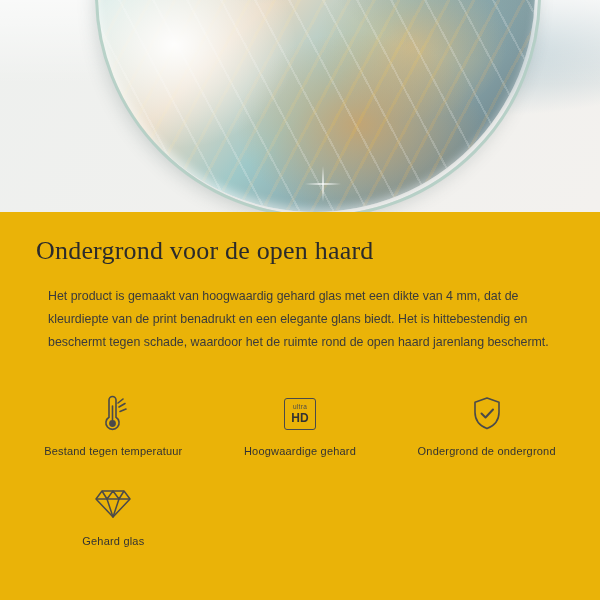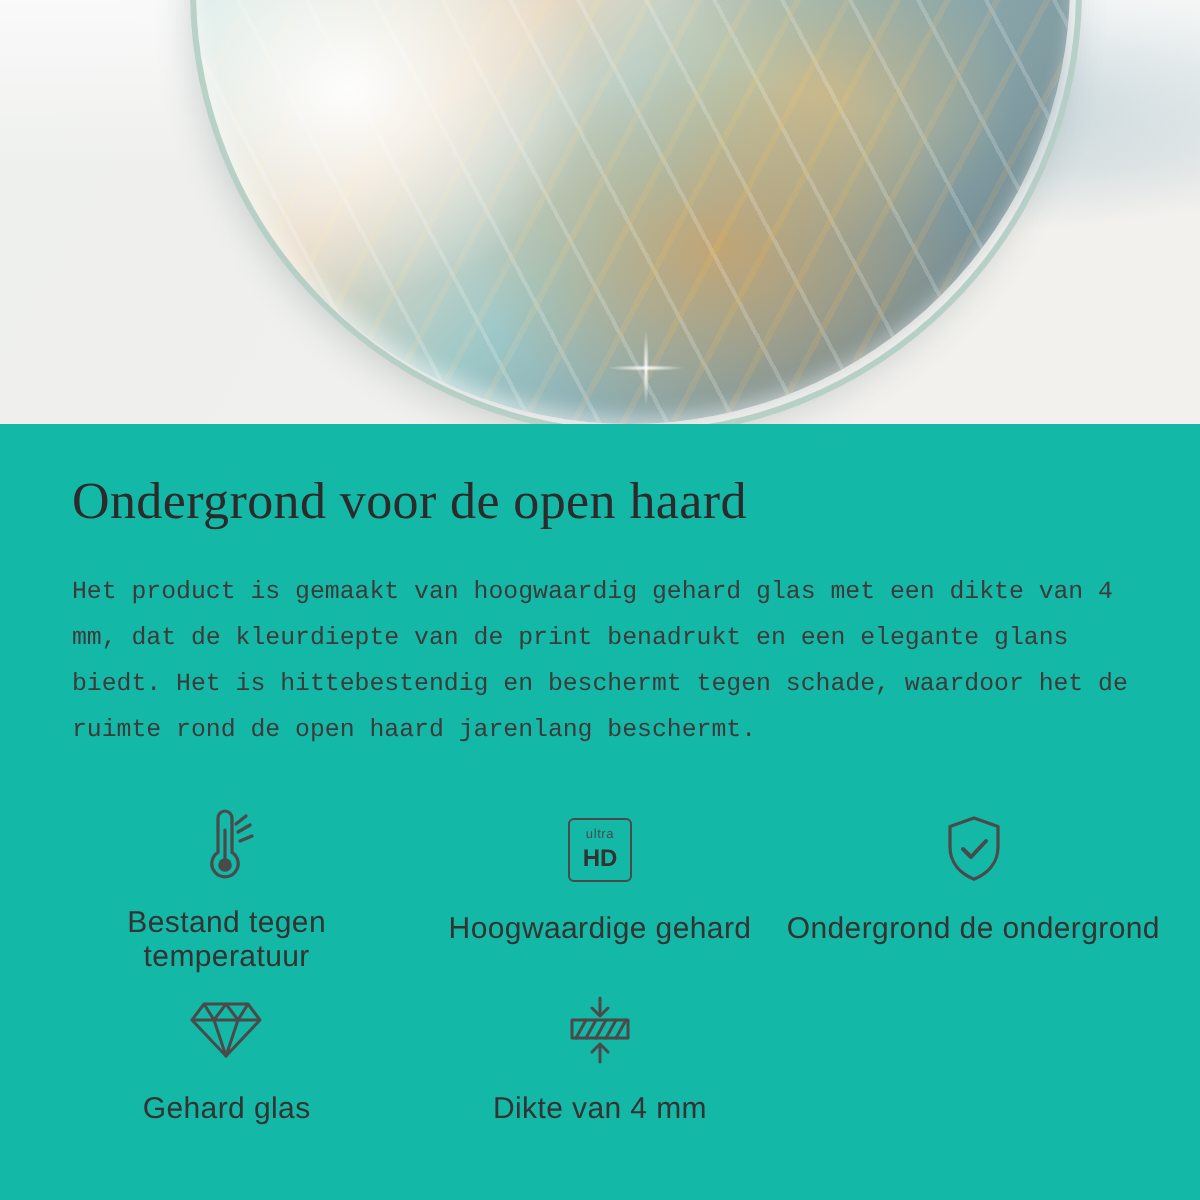--- a/index.html
+++ b/index.html
@@ -10,21 +10,21 @@
     width: 600px;
     height: 600px;
     background: #ffffff;
     font-family: "Liberation Sans", sans-serif;
     overflow: hidden;
   }
   .page {
     position: relative;
     width: 600px;
     height: 600px;
-    background: #14b8a6;
+    background: #eab308;
     overflow: hidden;
   }
 
   
   .hero {
     position: relative;
     width: 600px;
     height: 212px;
     background: #f4f4f2;
     overflow: hidden;
@@ -107,23 +107,22 @@
     color: #2b2b2b;
     font-weight: 400;
     margin: 0 0 18px 0;
     letter-spacing: 0.2px;
   }
   .headline .l2 { display: block; }
   .body-copy {
     font-size: 12.4px;
     line-height: 1.85;
     color: #3b3b3b;
-    margin: 0;
+    margin: 12px;
     max-width: 530px;
-    font-family: Liberation Mono, monospace;
   }
 
   
   .features {
     display: grid;
     grid-template-columns: repeat(3, 1fr);
     row-gap: 6px;
     padding: 26px 20px 0 20px;
   }
   .feature {
@@ -134,21 +133,21 @@
     height: 84px;
   }
   .feature-icon {
     height: 44px;
     display: flex;
     align-items: center;
     justify-content: center;
   }
   .feature-label {
     margin-top: 9px;
-    font-size: 15px;
+    font-size: 11px;
     color: #333333;
     text-align: center;
     letter-spacing: 0.2px;
   }
   .ultrahd-box {
     width: 30px;
     height: 30px;
     border: 1.6px solid #4a4a4a;
     border-radius: 3px;
     display: flex;
@@ -221,28 +220,15 @@
           <path d="M8 4h22l6 8-17 18L2 12z"></path>
           <path d="M2 12h34"></path>
           <path d="M8 4l5 8 6-8 6 8 5-8"></path>
           <path d="M13 12l6 18 6-18"></path>
         </svg>
       </div>
       <div class="feature-label">Gehard glas</div>
     </div>
 
 
-    <div class="feature">
-      <div class="feature-icon">
-        <svg width="40" height="36" viewBox="0 0 40 36" fill="none" stroke="#4a4a4a" stroke-width="1.5" stroke-linecap="round" stroke-linejoin="round">
-          <line x1="20" y1="2" x2="20" y2="10"></line>
-          <path d="M16 7l4 4 4-4"></path>
-          <rect x="6" y="13" width="28" height="9"></rect>
-          <path d="M8 22l5-9M13 22l5-9M18 22l5-9M23 22l5-9M28 22l5-9"></path>
-          <line x1="20" y1="34" x2="20" y2="26"></line>
-          <path d="M16 29l4-4 4 4"></path>
-        </svg>
-      </div>
-      <div class="feature-label">Dikte van 4 mm</div>
-    </div>
 
   </div>
 </div>
 
 </body></html>

